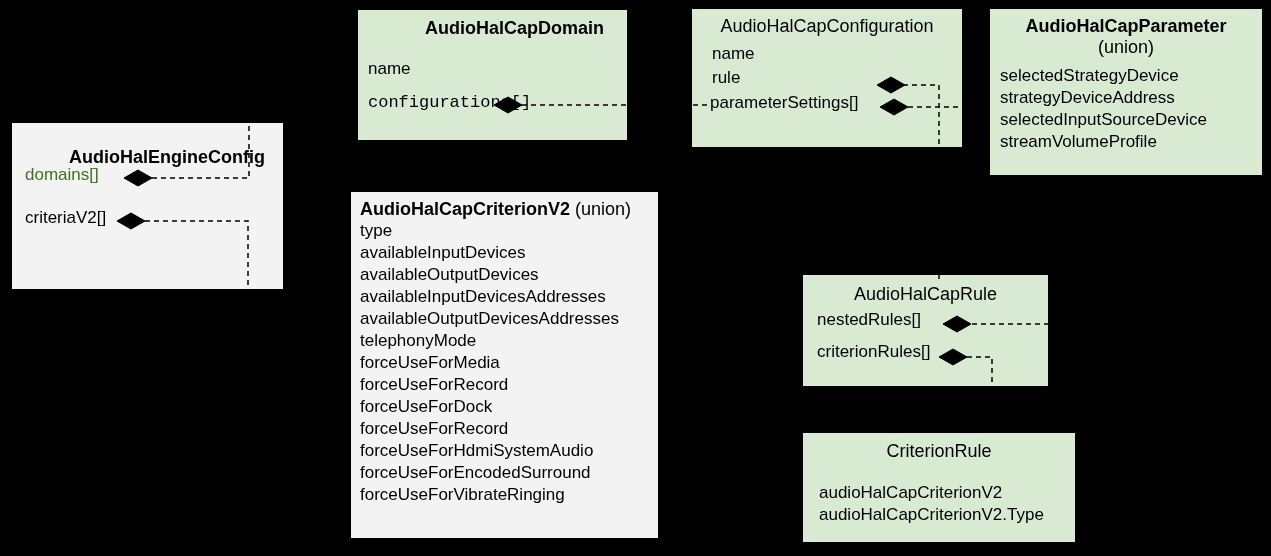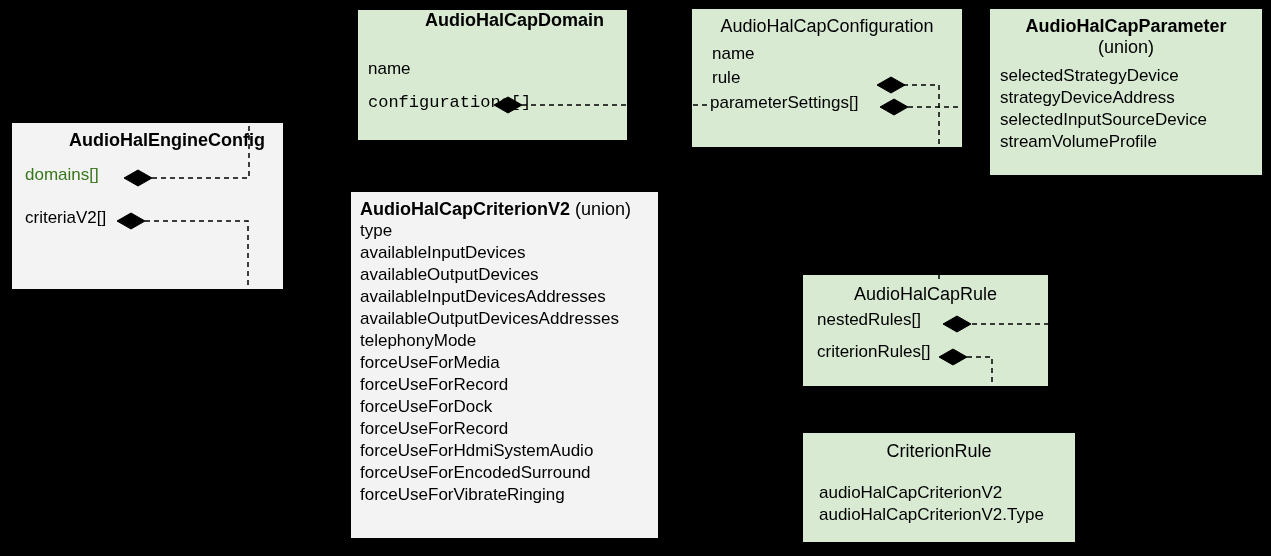--- a/index.html
+++ b/index.html
@@ -21,27 +21,27 @@
   .overlay{position:absolute;left:0;top:0;z-index:5;pointer-events:none;}
   .overlay path{stroke:var(--line);stroke-width:1.5;fill:none;stroke-dasharray:5 4;}
   .overlay polygon{fill:var(--line);stroke:var(--line);}
 </style>
 </head>
 <body>
 
 <div class="canvas" style="--green-fill: #d9ead3; --gray-fill: #f3f3f3; --green-text: #38761d; --line: #000000; background: rgb(0, 0, 0);">
 
   <div class="box gray" style="left:12px;top:123px;width:271px;height:166px;">
-    <div class="title" style="top:7px;padding-left:39px;">AudioHalEngineConfig</div>
+    <div class="title" style="top:24px;padding-left:39px;">AudioHalEngineConfig</div>
     <div class="field green-text" style="left:13px;top:42px;">domains[]</div>
     <div class="field" style="left:13px;top:85px;">criteriaV2[]</div>
   </div>
 
   <div class="box green" style="left:358px;top:10px;width:269px;height:130px;">
-    <div class="title" style="top:0;padding-left:44px;">AudioHalCapDomain</div>
+    <div class="title" style="top:8px;padding-left:44px;">AudioHalCapDomain</div>
     <div class="field" style="left:10px;top:49px;">name</div>
     <div class="field" style="left:10px;top:83px;font-family:Liberation Mono, monospace;">configurations[]</div>
   </div>
 
   <div class="box green" style="left:692px;top:9px;width:270px;height:138px;">
     <div class="title regular" style="top:7px;">AudioHalCapConfiguration</div>
     <div class="field" style="left:20px;top:35px;">name</div>
     <div class="field" style="left:20px;top:59px;">rule</div>
     <div class="field" style="left:18px;top:84px;">parameterSettings[]</div>
   </div>

